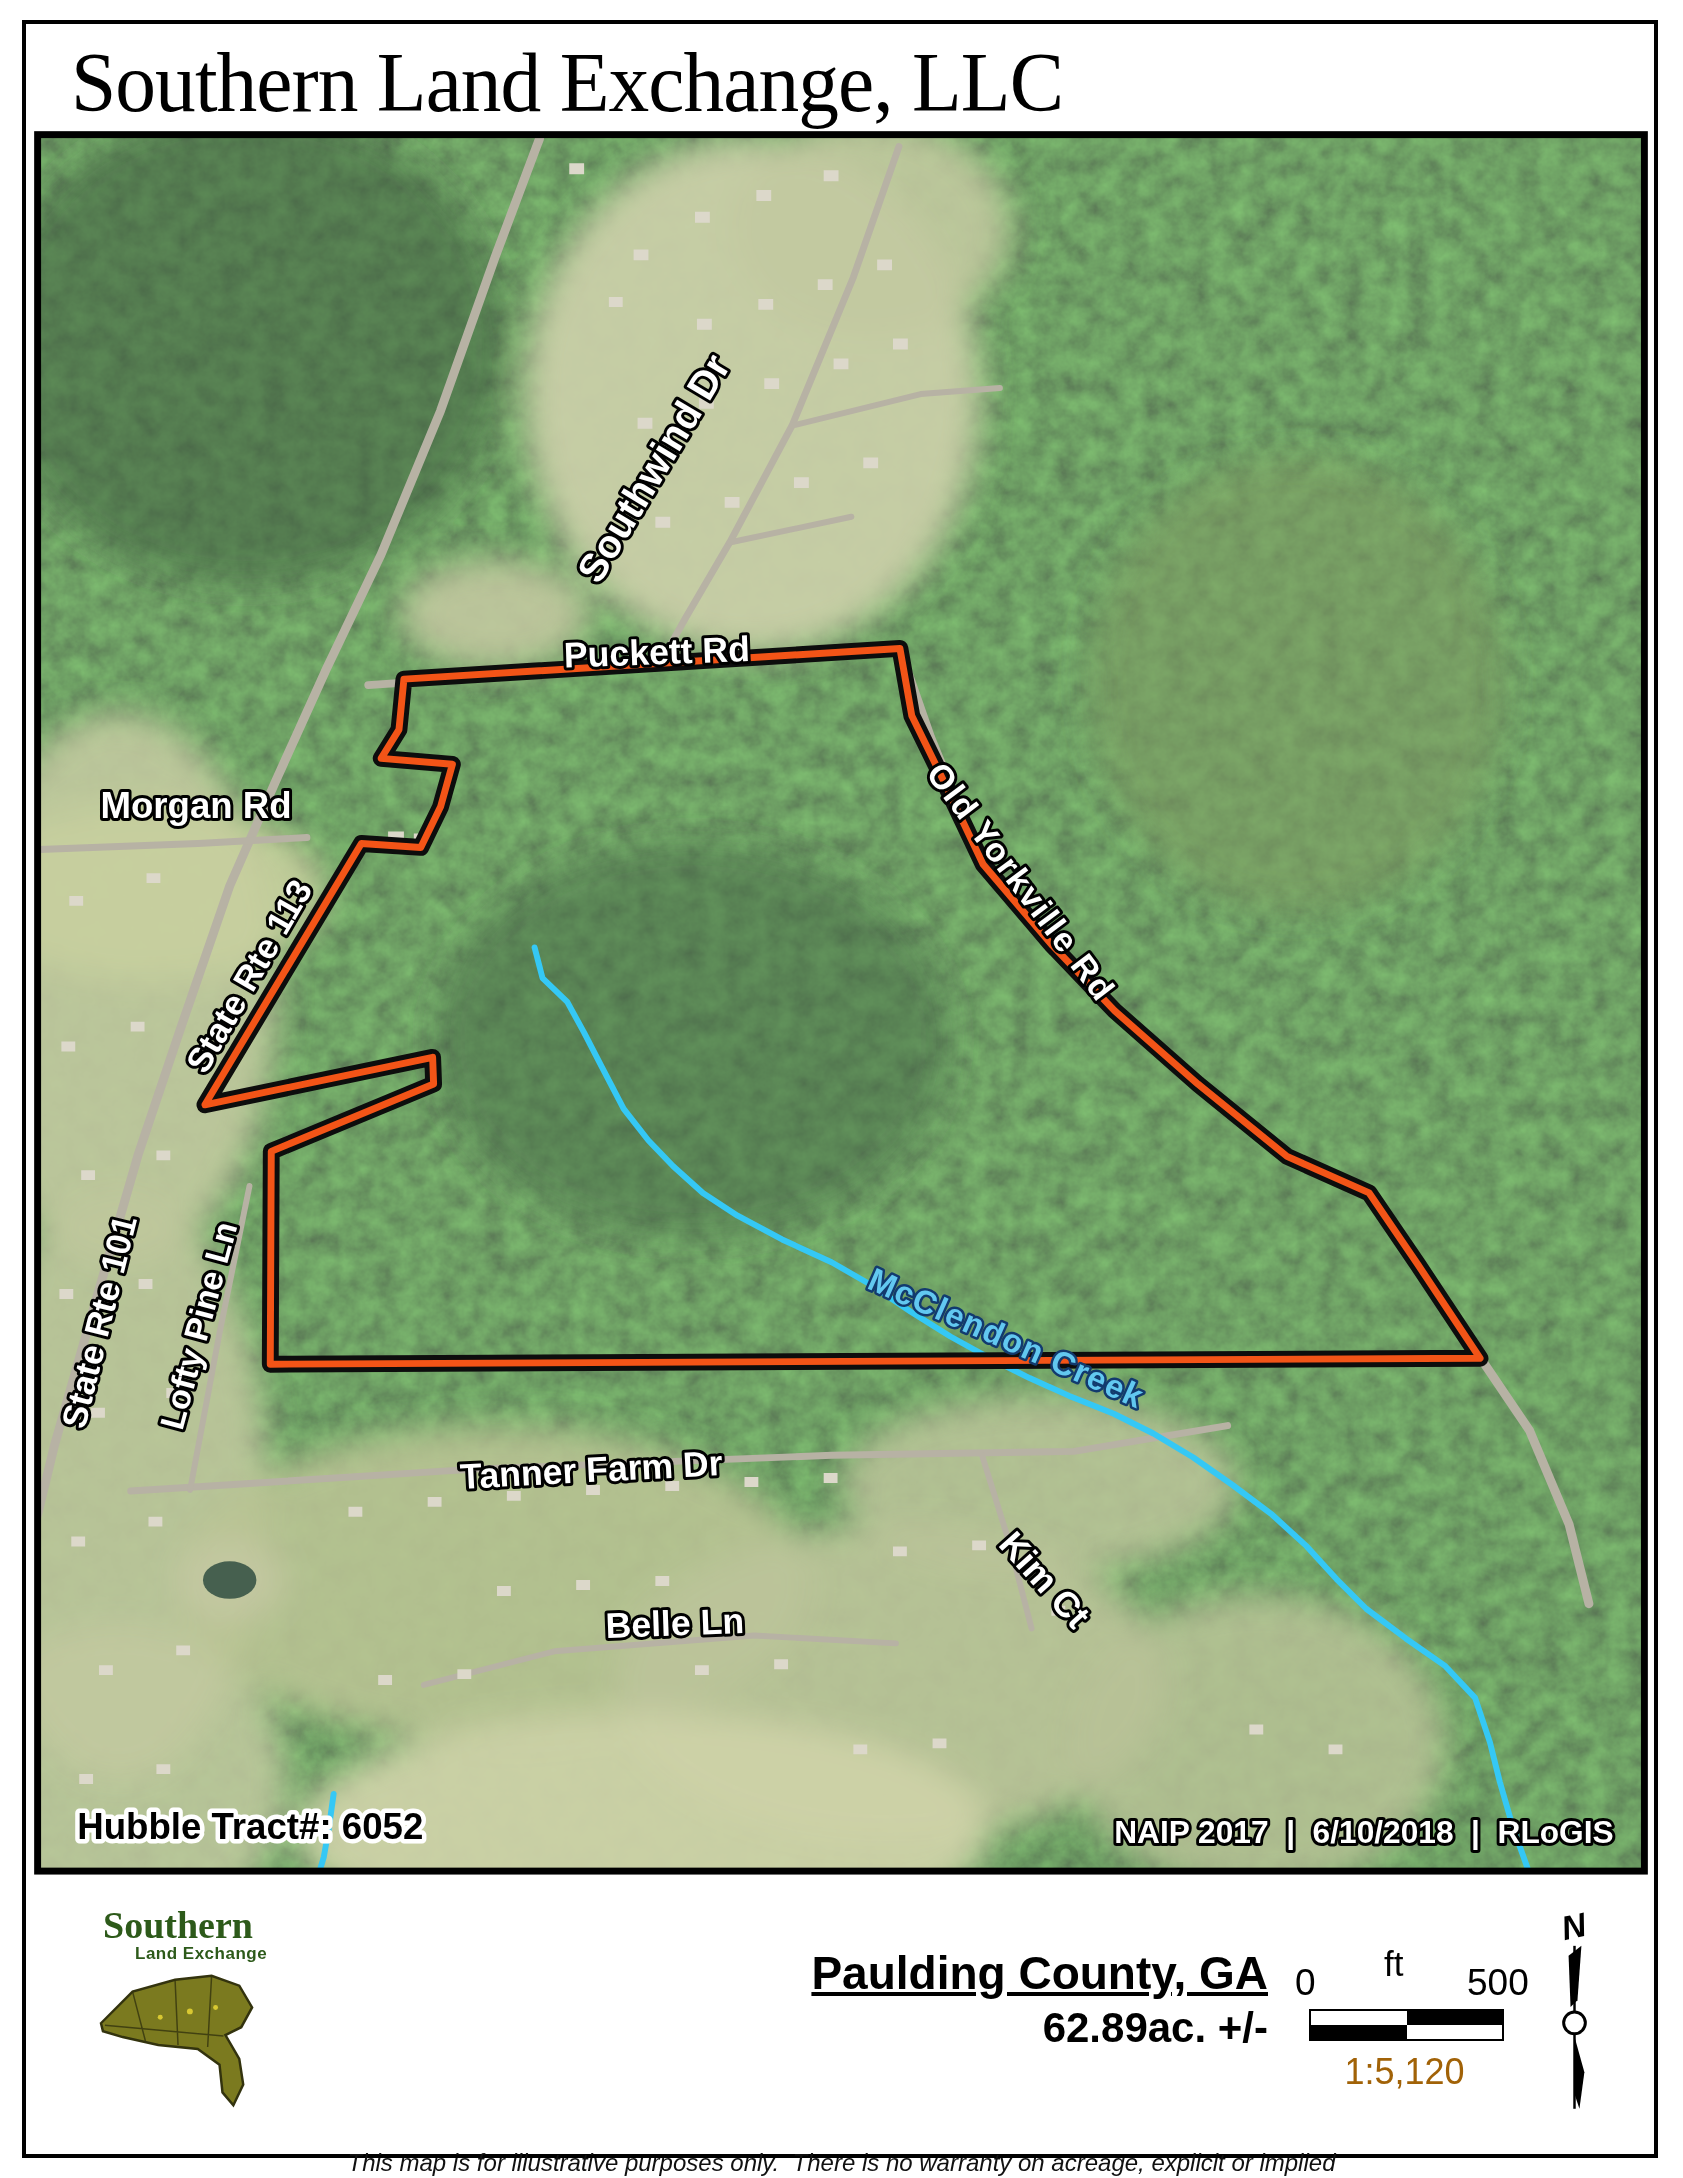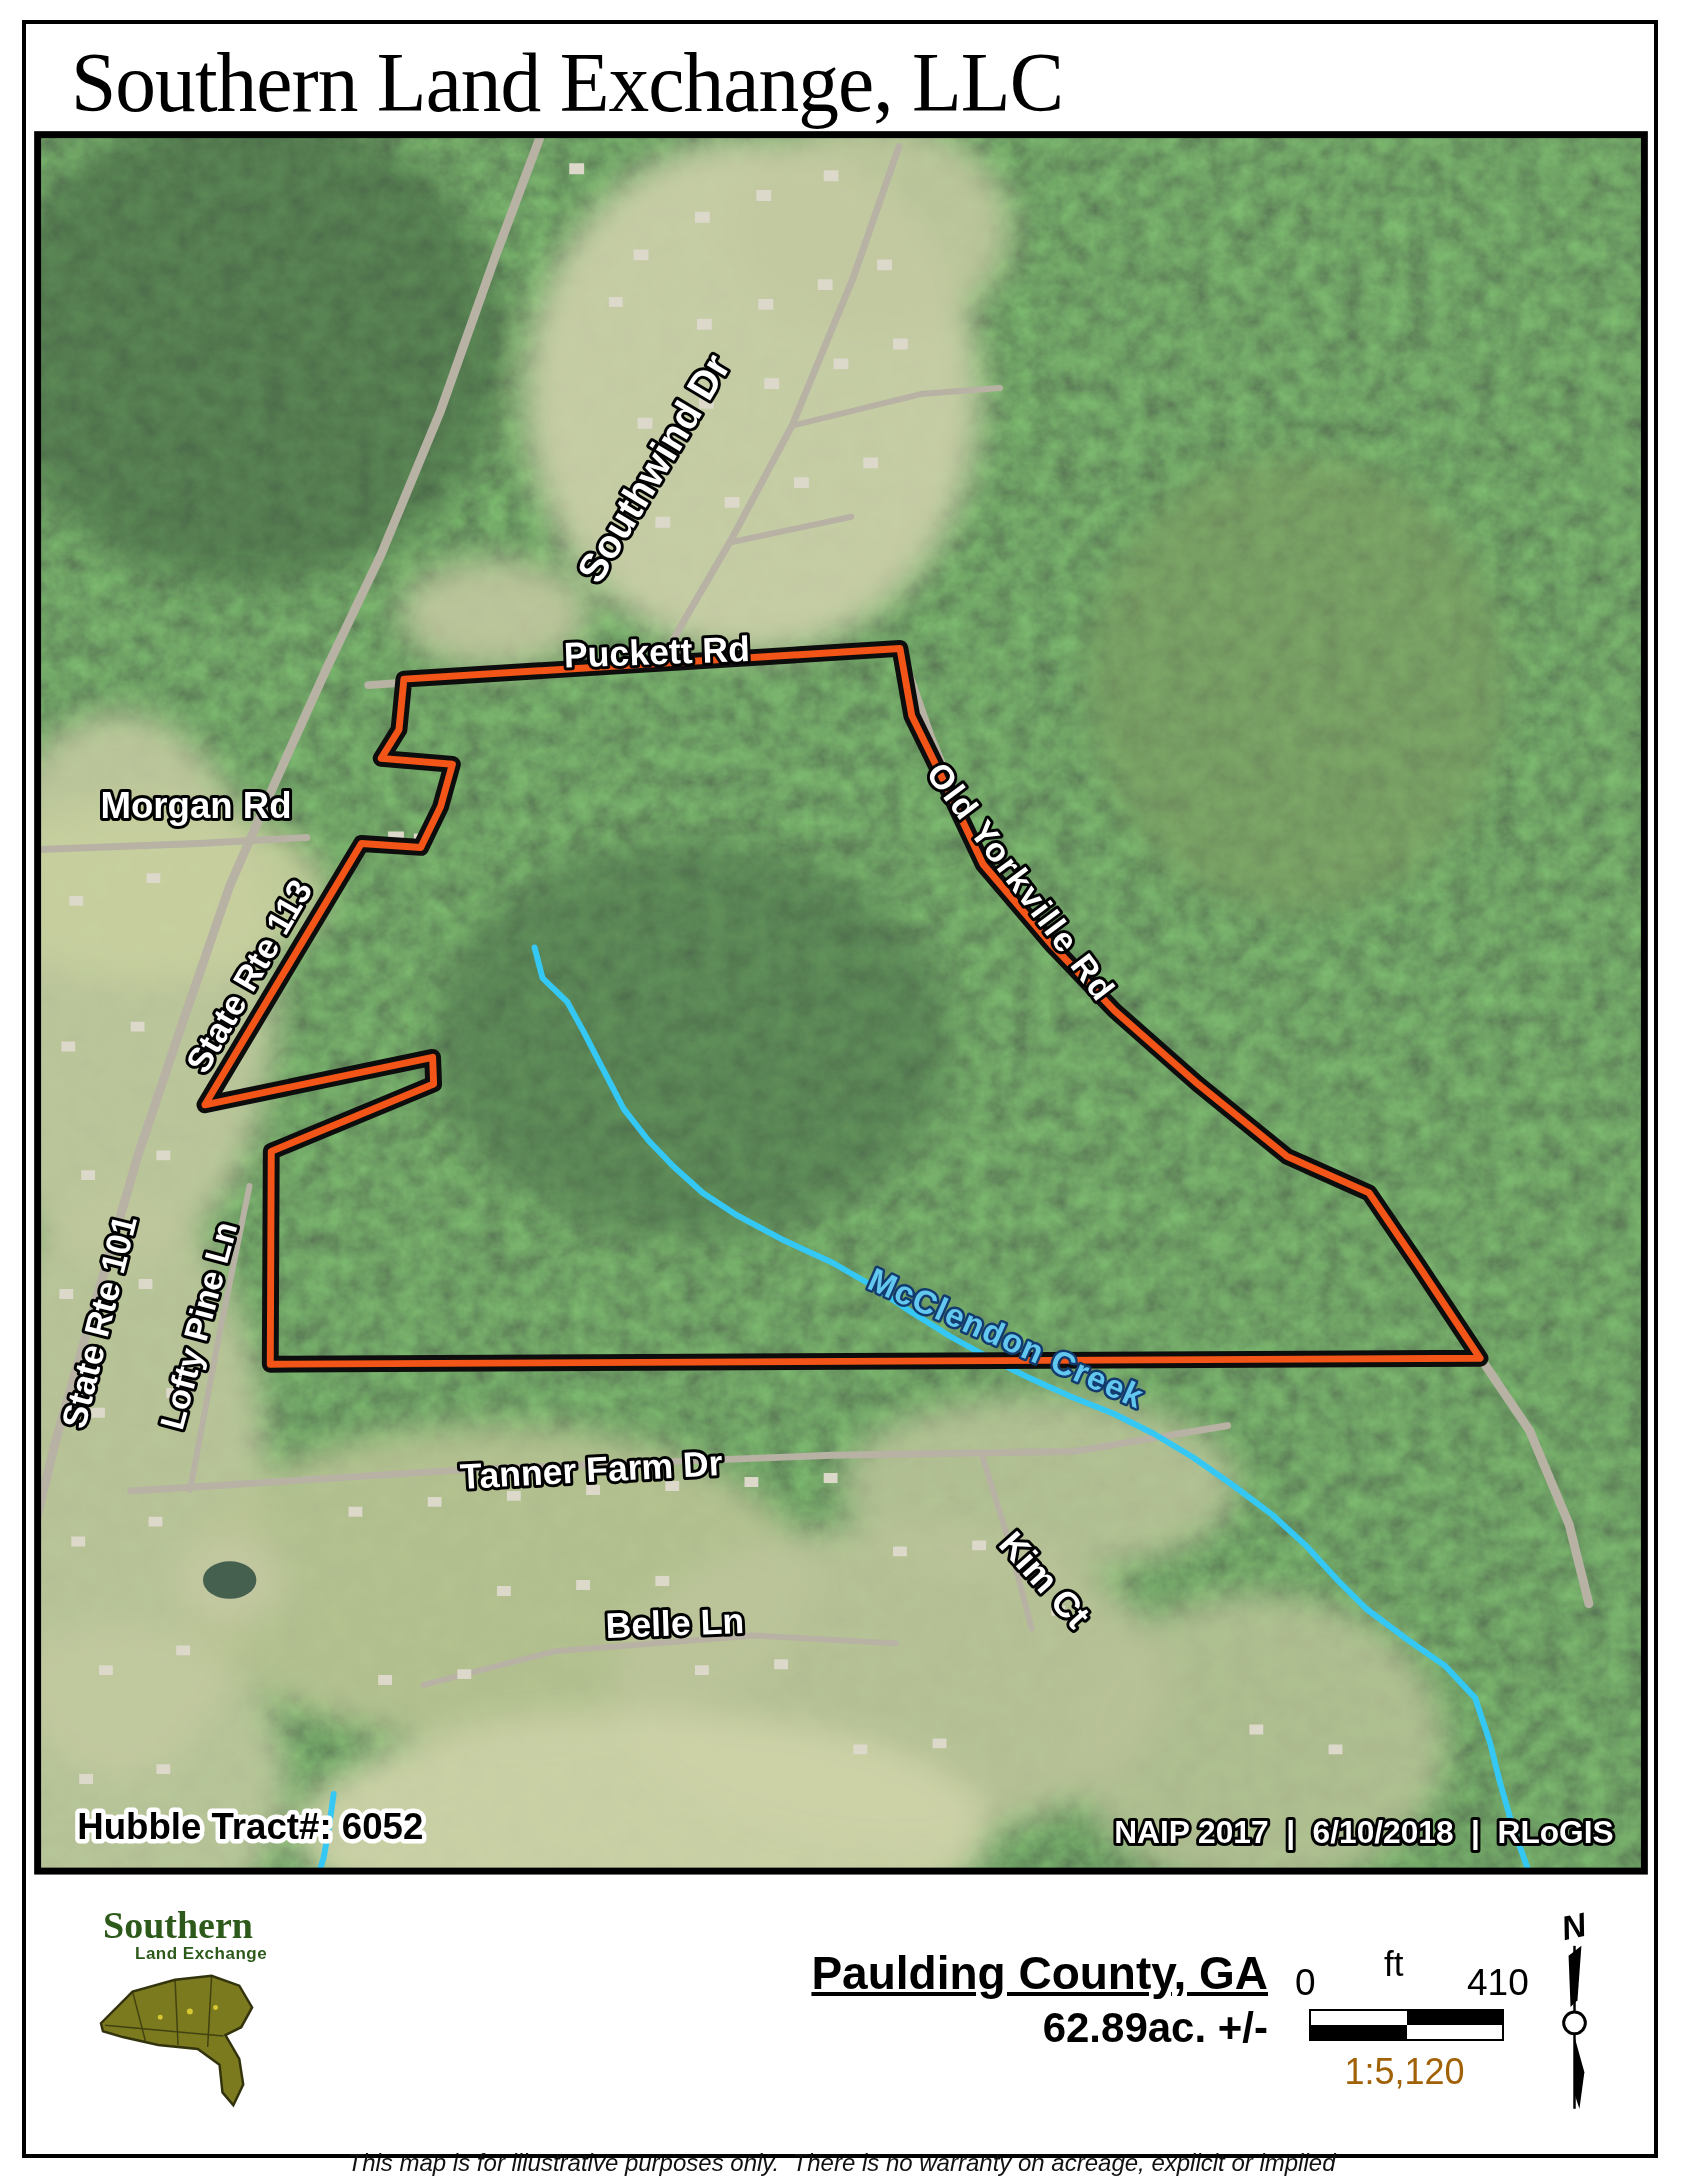--- a/index.html
+++ b/index.html
@@ -124,21 +124,21 @@
   <circle cx="100" cy="50" r="3" fill="#d8c832"></circle>
     <circle cx="70" cy="56" r="2.5" fill="#d8c832"></circle>
     <circle cx="126" cy="46" r="2.5" fill="#d8c832"></circle>
 </svg>
 
 <div class="footer-center county" data-bind="footer.county">Paulding County, GA</div>
 <div class="footer-center acreage" data-bind="footer.acreage">62.89ac. +/-</div>
 
 <div class="scale-num" style="left:1295px;top:1962px;" data-bind="footer.scale_left">0</div>
 <div class="scale-unit" style="left:1384px;top:1944px;" data-bind="footer.scale_unit">ft</div>
-<div class="scale-num" style="left:1467px;top:1962px;" data-bind="footer.scale_right">410</div>
+<div class="scale-num" style="left:1467px;top:1962px;" data-bind="footer.scale_right">500</div>
 <div class="scalebar">
   <div class="sb1"></div>
   <div class="sb2"></div>
   <div class="sb3"></div>
   <div class="sb4"></div>
 </div>
 <div class="scale-ratio" data-bind="footer.scale_ratio">1:5,120</div>
 
 <svg class="north-svg" width="79" height="213" viewBox="0 0 80 215">
   <text x="40" y="32" font-size="34" font-weight="bold" font-style="italic" text-anchor="middle" font-family="Liberation Sans, sans-serif" transform="rotate(-12 40 24)" data-bind="footer.north_label">N</text>

